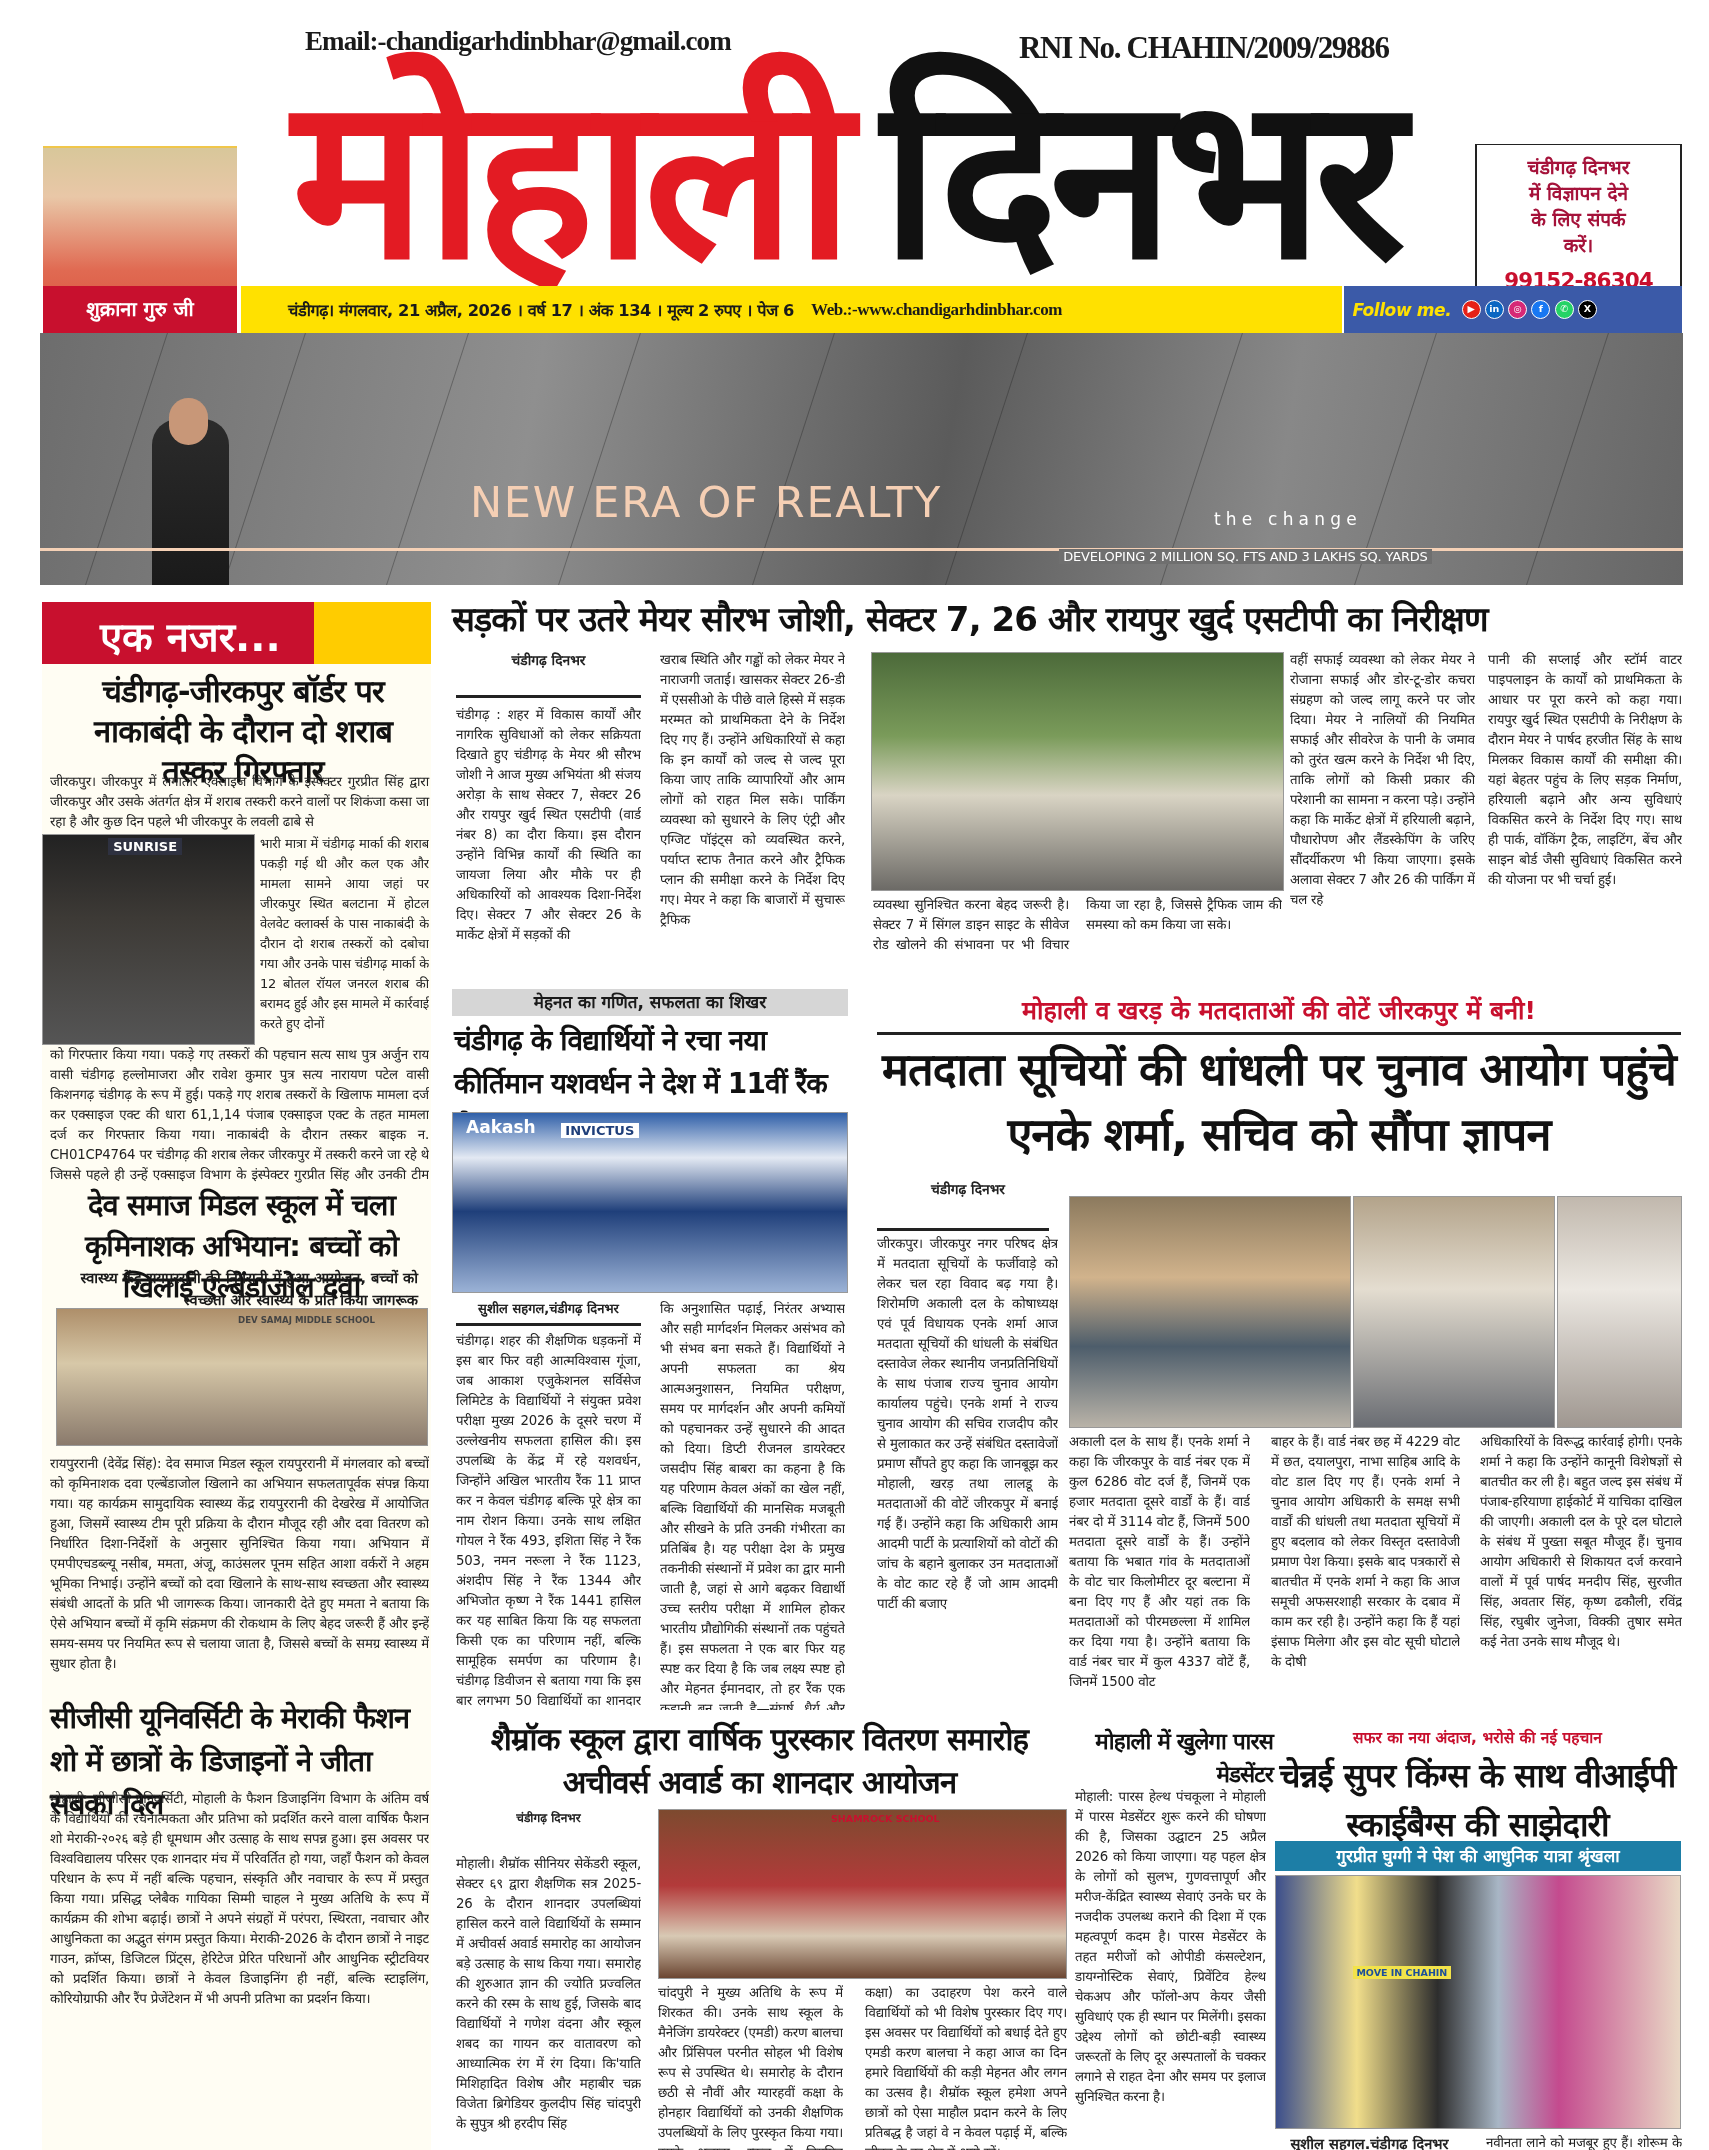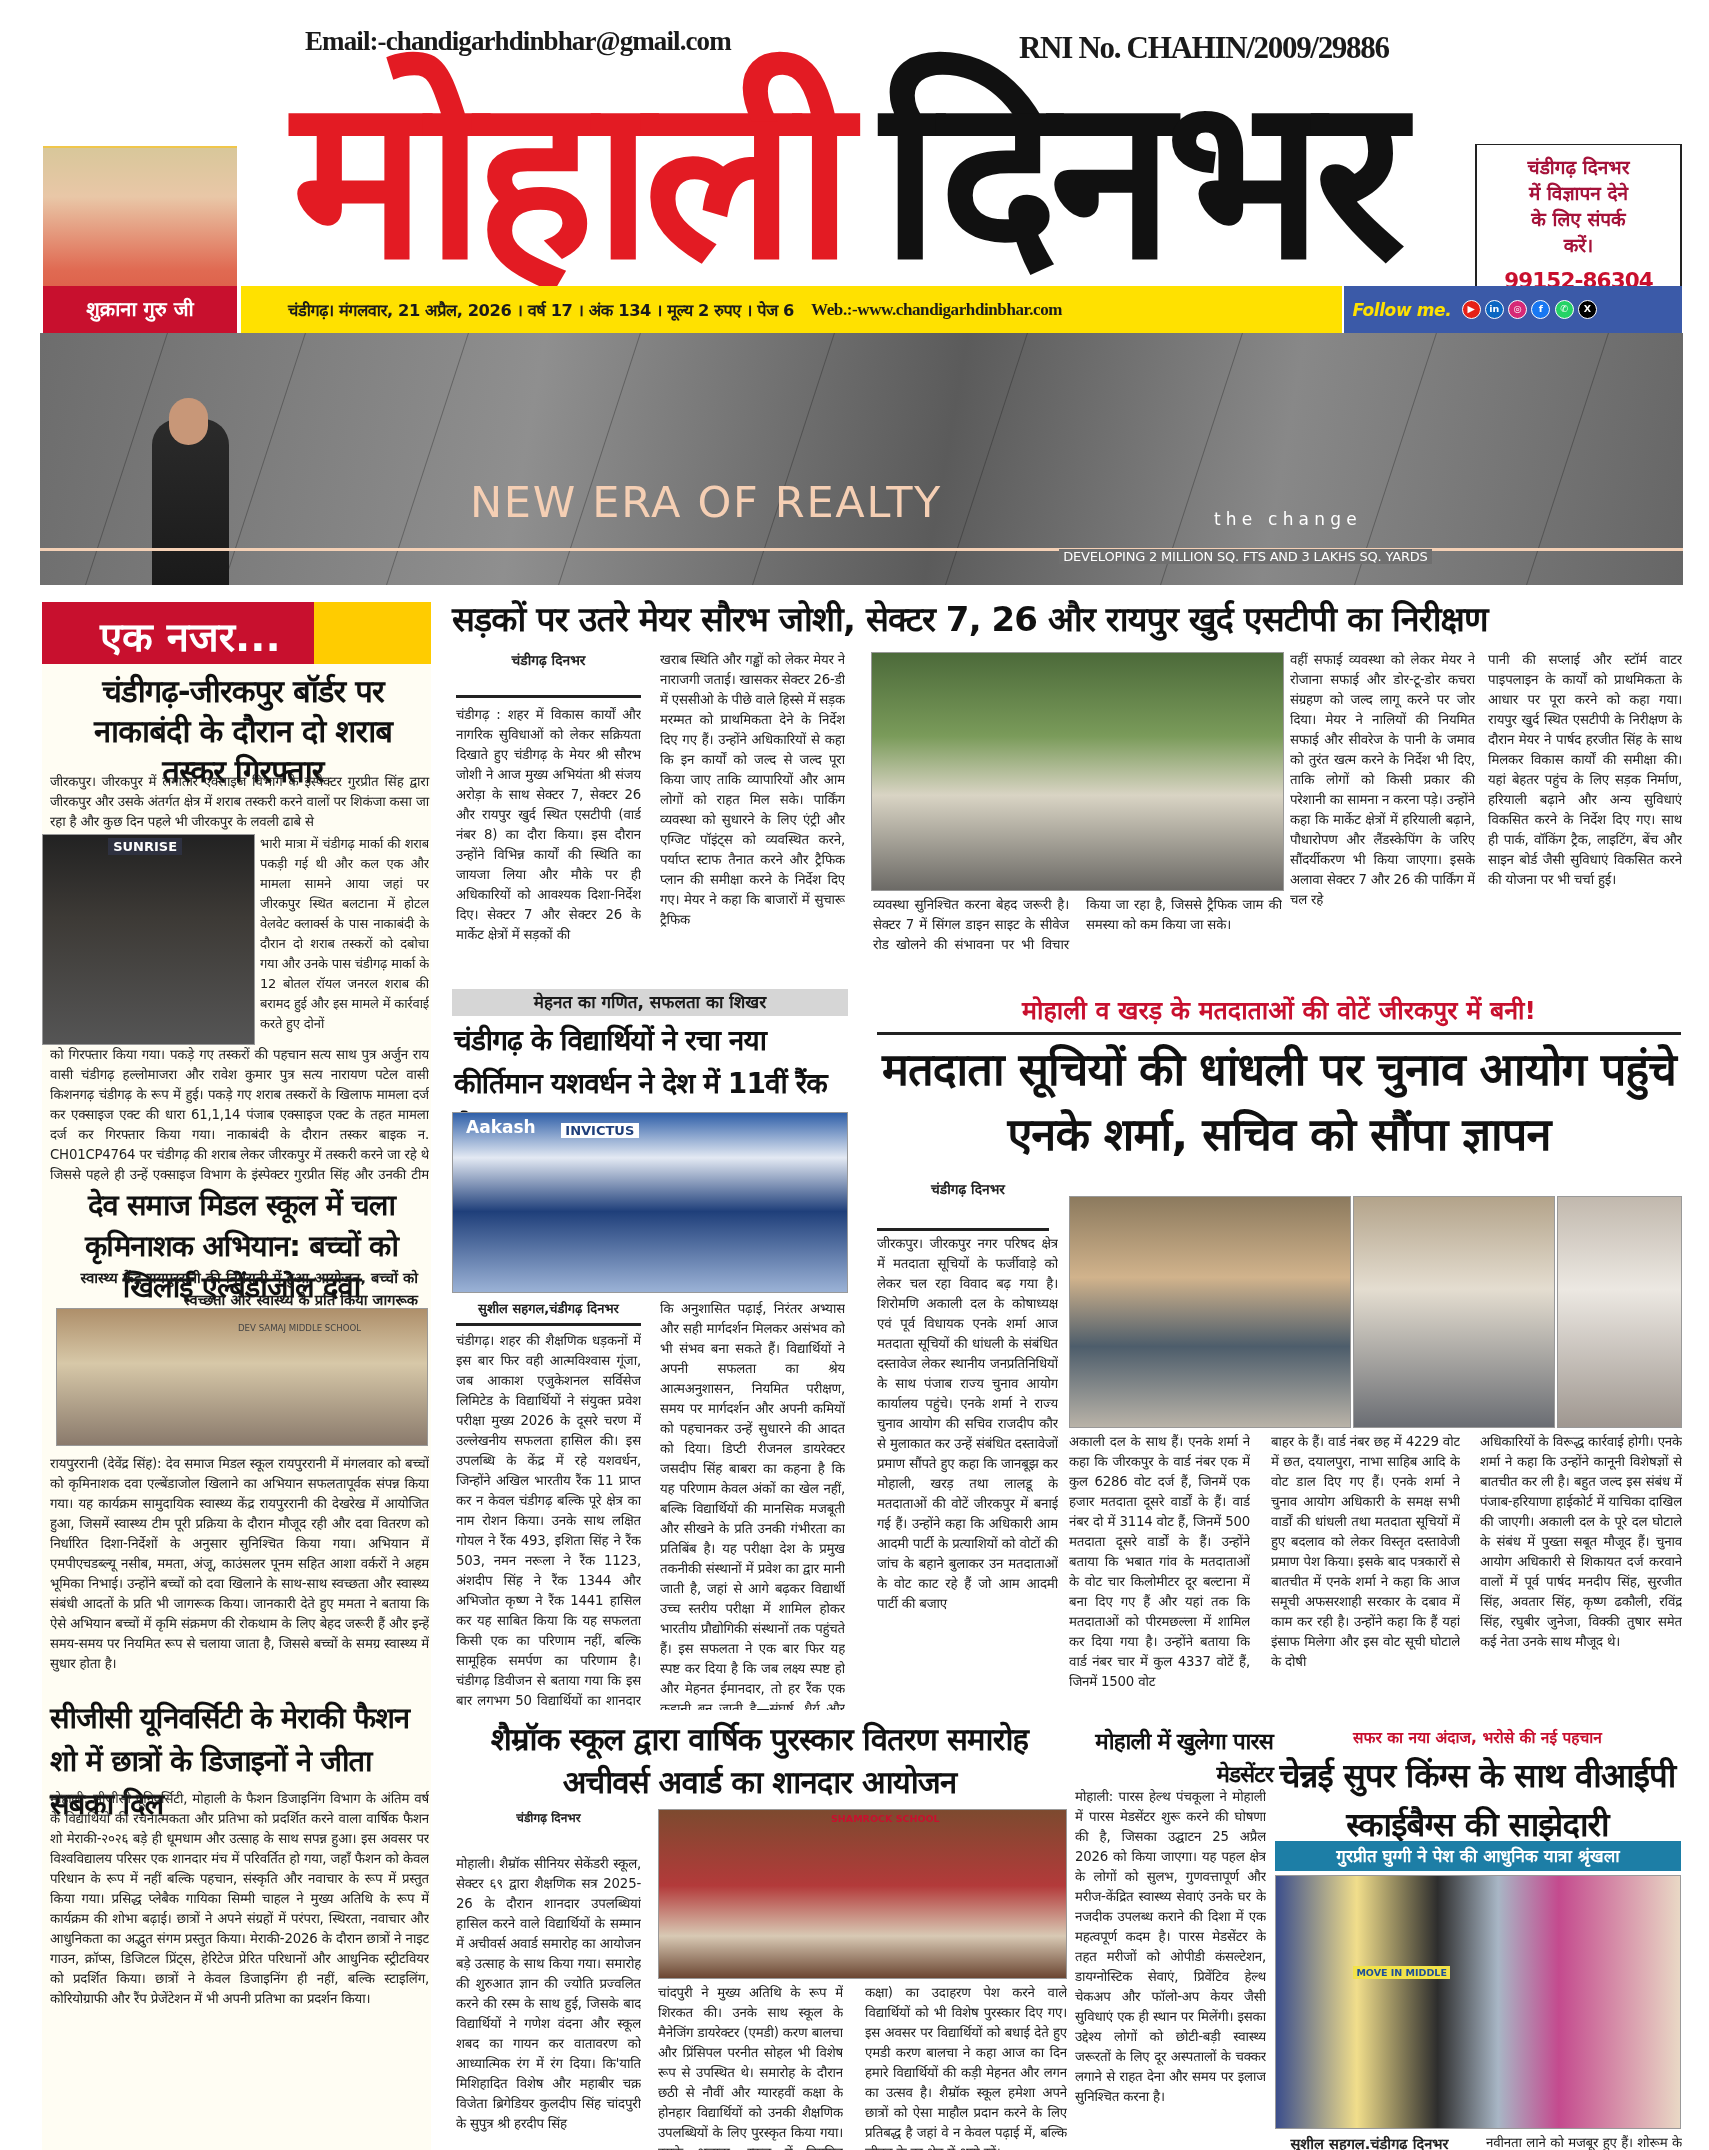--- a/index.html
+++ b/index.html
@@ -101,21 +101,21 @@
 <div class="abs body-text" style="left:50px;top:772px;width:379px;">जीरकपुर। जीरकपुर में लगातार एक्साइज विभाग के इंस्पेक्टर गुरप्रीत सिंह द्वारा जीरकपुर और उसके अंतर्गत क्षेत्र में शराब तस्करी करने वालों पर शिकंजा कसा जा रहा है और कुछ दिन पहले भी जीरकपुर के लवली ढाबे से</div>
 <div class="abs photo" style="left:42px;top:834px;width:213px;height:211px;background:linear-gradient(180deg,#222 0%,#3d3a36 40%,#555 100%);">
   <div style="position:absolute;left:65px;top:3.4px;font-size:13px;color:#fff;font-weight:700;background:#2e3140;padding:0.9px 5.2px;">SUNRISE</div>
 </div>
 <div class="abs body-text" style="left:260px;top:834px;width:169px;font-size:13px;line-height:20px;height:209px;overflow:hidden;">भारी मात्रा में चंडीगढ़ मार्का की शराब पकड़ी गई थी और कल एक और मामला सामने आया जहां पर जीरकपुर स्थित बलटाना में होटल वेलवेट क्लार्क्स के पास नाकाबंदी के दौरान दो शराब तस्करों को दबोचा गया और उनके पास चंडीगढ़ मार्का के 12 बोतल रॉयल जनरल शराब की बरामद हुई और इस मामले में कार्रवाई करते हुए दोनों</div>
 <div class="abs body-text" style="left:50px;top:1045px;width:379px;height:138px;overflow:hidden;">को गिरफ्तार किया गया। पकड़े गए तस्करों की पहचान सत्य साथ पुत्र अर्जुन राय वासी चंडीगढ़ हल्लोमाजरा और रावेश कुमार पुत्र सत्य नारायण पटेल वासी किशनगढ़ चंडीगढ़ के रूप में हुई। पकड़े गए शराब तस्करों के खिलाफ मामला दर्ज कर एक्साइज एक्ट की धारा 61,1,14 पंजाब एक्साइज एक्ट के तहत मामला दर्ज कर गिरफ्तार किया गया। नाकाबंदी के दौरान तस्कर बाइक न. CH01CP4764 पर चंडीगढ़ की शराब लेकर जीरकपुर में तस्करी करने जा रहे थे जिससे पहले ही उन्हें एक्साइज विभाग के इंस्पेक्टर गुरप्रीत सिंह और उनकी टीम द्वारा पकड़ा गया।</div>
 
 <div class="abs hl" style="left:52px;top:1185px;width:379px;font-size:29px;line-height:41px;text-align:center;">देव समाज मिडल स्कूल में चला कृमिनाशक अभियान: बच्चों को खिलाई एल्बेंडाजोल दवा</div>
 <div class="abs bold" style="left:65px;top:1267px;width:353px;font-size:14.6px;line-height:21.5px;text-align:right;">स्वास्थ्य केंद्र रायपुररानी की निगरानी में हुआ आयोजन, बच्चों को स्वच्छता और स्वास्थ्य के प्रति किया जागरूक</div>
 <div class="abs photo" style="left:56px;top:1308px;width:372px;height:138px;background:linear-gradient(180deg,#ae8f6a 0%,#d7c8a8 40%,#8a7a6c 100%);">
-  <div style="position:absolute;left:181px;top:14px;font-size:8.6px;color:#444;font-weight:400;">DEV SAMAJ MIDDLE SCHOOL</div>
+  <div style="position:absolute;left:181px;top:6px;font-size:8.6px;color:#444;font-weight:700;">DEV SAMAJ MIDDLE SCHOOL</div>
 </div>
 <div class="abs body-text" style="left:50px;top:1454px;width:379px;height:241px;overflow:hidden;">रायपुररानी (देवेंद्र सिंह): देव समाज मिडल स्कूल रायपुररानी में मंगलवार को बच्चों को कृमिनाशक दवा एल्बेंडाजोल खिलाने का अभियान सफलतापूर्वक संपन्न किया गया। यह कार्यक्रम सामुदायिक स्वास्थ्य केंद्र रायपुररानी की देखरेख में आयोजित हुआ, जिसमें स्वास्थ्य टीम पूरी प्रक्रिया के दौरान मौजूद रही और दवा वितरण को निर्धारित दिशा-निर्देशों के अनुसार सुनिश्चित किया गया। अभियान में एमपीएचडब्ल्यू नसीब, ममता, अंजू, काउंसलर पूनम सहित आशा वर्करों ने अहम भूमिका निभाई। उन्होंने बच्चों को दवा खिलाने के साथ-साथ स्वच्छता और स्वास्थ्य संबंधी आदतों के प्रति भी जागरूक किया। जानकारी देते हुए ममता ने बताया कि ऐसे अभियान बच्चों में कृमि संक्रमण की रोकथाम के लिए बेहद जरूरी हैं और इन्हें समय-समय पर नियमित रूप से चलाया जाता है, जिससे बच्चों के समग्र स्वास्थ्य में सुधार होता है।</div>
 
 <div class="abs hl" style="left:50px;top:1697px;width:379px;font-size:29px;line-height:43px;">सीजीसी यूनिवर्सिटी के मेराकी फैशन शो में छात्रों के डिजाइनों ने जीता सबका दिल</div>
 <div class="abs body-text" style="left:50px;top:1789px;width:379px;height:370px;overflow:hidden;">मोहाली: सीजीसी यूनिवर्सिटी, मोहाली के फैशन डिजाइनिंग विभाग के अंतिम वर्ष के विद्यार्थियों की रचनात्मकता और प्रतिभा को प्रदर्शित करने वाला वार्षिक फैशन शो मेराकी-२०२६ बड़े ही धूमधाम और उत्साह के साथ सपन्न हुआ। इस अवसर पर विश्वविद्यालय परिसर एक शानदार मंच में परिवर्तित हो गया, जहाँ फैशन को केवल परिधान के रूप में नहीं बल्कि पहचान, संस्कृति और नवाचार के रूप में प्रस्तुत किया गया। प्रसिद्ध प्लेबैक गायिका सिम्मी चाहल ने मुख्य अतिथि के रूप में कार्यक्रम की शोभा बढ़ाई। छात्रों ने अपने संग्रहों में परंपरा, स्थिरता, नवाचार और आधुनिकता का अद्भुत संगम प्रस्तुत किया। मेराकी-2026 के दौरान छात्रों ने नाइट गाउन, क्रॉप्स, डिजिटल प्रिंट्स, हेरिटेज प्रेरित परिधानों और आधुनिक स्ट्रीटवियर को प्रदर्शित किया। छात्रों ने केवल डिजाइनिंग ही नहीं, बल्कि स्टाइलिंग, कोरियोग्राफी और रैंप प्रेजेंटेशन में भी अपनी प्रतिभा का प्रदर्शन किया।</div>
 
 <div class="abs hl" style="left:452px;top:596px;width:1247px;font-size:34px;line-height:47px;white-space:nowrap;">सड़कों पर उतरे मेयर सौरभ जोशी, सेक्टर 7, 26 और रायपुर खुर्द एसटीपी का निरीक्षण</div>
 <div class="abs byline" style="left:456px;top:650px;width:185px;">चंडीगढ़ दिनभर</div>
 <div class="abs rule" style="left:456px;top:695px;width:185px;"></div>
 <div class="abs body-text" style="left:456px;top:705px;width:185px;height:275px;overflow:hidden;">चंडीगढ़ : शहर में विकास कार्यों और नागरिक सुविधाओं को लेकर सक्रियता दिखाते हुए चंडीगढ़ के मेयर श्री सौरभ जोशी ने आज मुख्य अभियंता श्री संजय अरोड़ा के साथ सेक्टर 7, सेक्टर 26 और रायपुर खुर्द स्थित एसटीपी (वार्ड नंबर 8) का दौरा किया। इस दौरान उन्होंने विभिन्न कार्यों की स्थिति का जायजा लिया और मौके पर ही अधिकारियों को आवश्यक दिशा-निर्देश दिए। सेक्टर 7 और सेक्टर 26 के मार्केट क्षेत्रों में सड़कों की</div>
@@ -158,18 +158,18 @@
 <div class="abs body-text" style="left:658px;top:1983px;width:185px;height:185px;overflow:hidden;">चांदपुरी ने मुख्य अतिथि के रूप में शिरकत की। उनके साथ स्कूल के मैनेजिंग डायरेक्टर (एमडी) करण बालचा और प्रिंसिपल परनीत सोहल भी विशेष रूप से उपस्थित थे। समारोह के दौरान छठी से नौवीं और ग्यारहवीं कक्षा के होनहार विद्यार्थियों को उनकी शैक्षणिक उपलब्धियों के लिए पुरस्कृत किया गया। इसके अलावा, स्कूल में नियमित उपस्थिति (मॉडेस्टी से नौवीं और ग्यारहवीं</div>
 <div class="abs body-text" style="left:865px;top:1983px;width:202px;height:185px;overflow:hidden;">कक्षा) का उदाहरण पेश करने वाले विद्यार्थियों को भी विशेष पुरस्कार दिए गए। इस अवसर पर विद्यार्थियों को बधाई देते हुए एमडी करण बालचा ने कहा आज का दिन हमारे विद्यार्थियों की कड़ी मेहनत और लगन का उत्सव है। शैम्रॉक स्कूल हमेशा अपने छात्रों को ऐसा माहौल प्रदान करने के लिए प्रतिबद्ध है जहां वे न केवल पढ़ाई में, बल्कि जीवन के हर क्षेत्र में आगे रहें।</div>
 
 <div class="abs hl" style="left:1075px;top:1725px;width:198px;font-size:22.4px;line-height:33px;text-align:right;">मोहाली में खुलेगा पारस मेडसेंटर</div>
 <div class="abs body-text" style="left:1075px;top:1787px;width:191px;height:379px;overflow:hidden;">मोहाली: पारस हेल्थ पंचकूला ने मोहाली में पारस मेडसेंटर शुरू करने की घोषणा की है, जिसका उद्घाटन 25 अप्रैल 2026 को किया जाएगा। यह पहल क्षेत्र के लोगों को सुलभ, गुणवत्तापूर्ण और मरीज-केंद्रित स्वास्थ्य सेवाएं उनके घर के नजदीक उपलब्ध कराने की दिशा में एक महत्वपूर्ण कदम है। पारस मेडसेंटर के तहत मरीजों को ओपीडी कंसल्टेशन, डायग्नोस्टिक सेवाएं, प्रिवेंटिव हेल्थ चेकअप और फॉलो-अप केयर जैसी सुविधाएं एक ही स्थान पर मिलेंगी। इसका उद्देश्य लोगों को छोटी-बड़ी स्वास्थ्य जरूरतों के लिए दूर अस्पतालों के चक्कर लगाने से राहत देना और समय पर इलाज सुनिश्चित करना है।</div>
 
 <div class="abs red-kicker" style="left:1273px;top:1725px;width:409px;font-size:15.5px;line-height:26px;">सफर का नया अंदाज, भरोसे की नई पहचान</div>
 <div class="abs hl" style="left:1273px;top:1751px;width:409px;font-size:33px;line-height:49px;text-align:center;">चेन्नई सुपर किंग्स के साथ वीआईपी स्काईबैग्स की साझेदारी</div>
 <div class="abs blue-kicker" style="left:1275px;top:1841px;width:406px;height:30px;line-height:30px;font-size:17px;">गुरप्रीत घुग्गी ने पेश की आधुनिक यात्रा श्रृंखला</div>
 <div class="abs photo" style="left:1275px;top:1875px;width:406px;height:254px;background:linear-gradient(90deg,#3b4e8c 0%,#f1de8b 20%,#2d2d2d 40%,#a8b6c5 55%,#c44a8e 70%,#e9d8c5 100%);">
-  <div style="position:absolute;left:77px;top:90px;font-size:9.5px;color:#1c4f9a;font-weight:800;background:#f2e34a;padding:0.9px 3.4px;">MOVE IN MIDDLE</div>
+  <div style="position:absolute;left:77px;top:90px;font-size:9.5px;color:#1c4f9a;font-weight:800;background:#f2e34a;padding:0.9px 3.4px;">MOVE IN CHAHIN</div>
 </div>
 <div class="abs byline" style="left:1275px;top:2133px;width:189px;font-size:14.6px;">सुशील सहगल.चंडीगढ़ दिनभर</div>
 
 <div class="abs body-text" style="left:1486px;top:2133px;width:196px;height:473px;overflow:hidden;">नवीनता लाने को मजबूर हुए हैं। शोरूम के संचालक विवेक जॉली ने बताया कि उनका उद्देश्य वर्षों से स्थापित भरोसे और गुणवत्ता को ग्राहकों तक और करीब लाना है। उन्होंने कहा कि चंडीगढ़ स्थित बख्शी शोरूम ने पिछले चार दशकों में प्रीमियम गुणवत्ता और विश्वसनीय सेवा की जो पहचान बनाई है, उसी अनुभव को अब मोहाली, खरड़ और आसपास के लोगों तक सहज रूप में पहुंचाया जा रहा है। वीआईपी इंडस्ट्रीज लिमिटेड से जुड़े कपिल भाटिया ने बताया कि कंपनी ने भारतीय यात्रियों की जरूरतों को समझते हुए पारंपरिक भारी बैग्स की जगह हल्के, मजबूत और सुविधाजनक बैग उपलब्ध कराए, जिससे सफर पहले से कहीं अधिक आसान और आरामदायक हो गया है।</div>
 
 
 </body></html>

